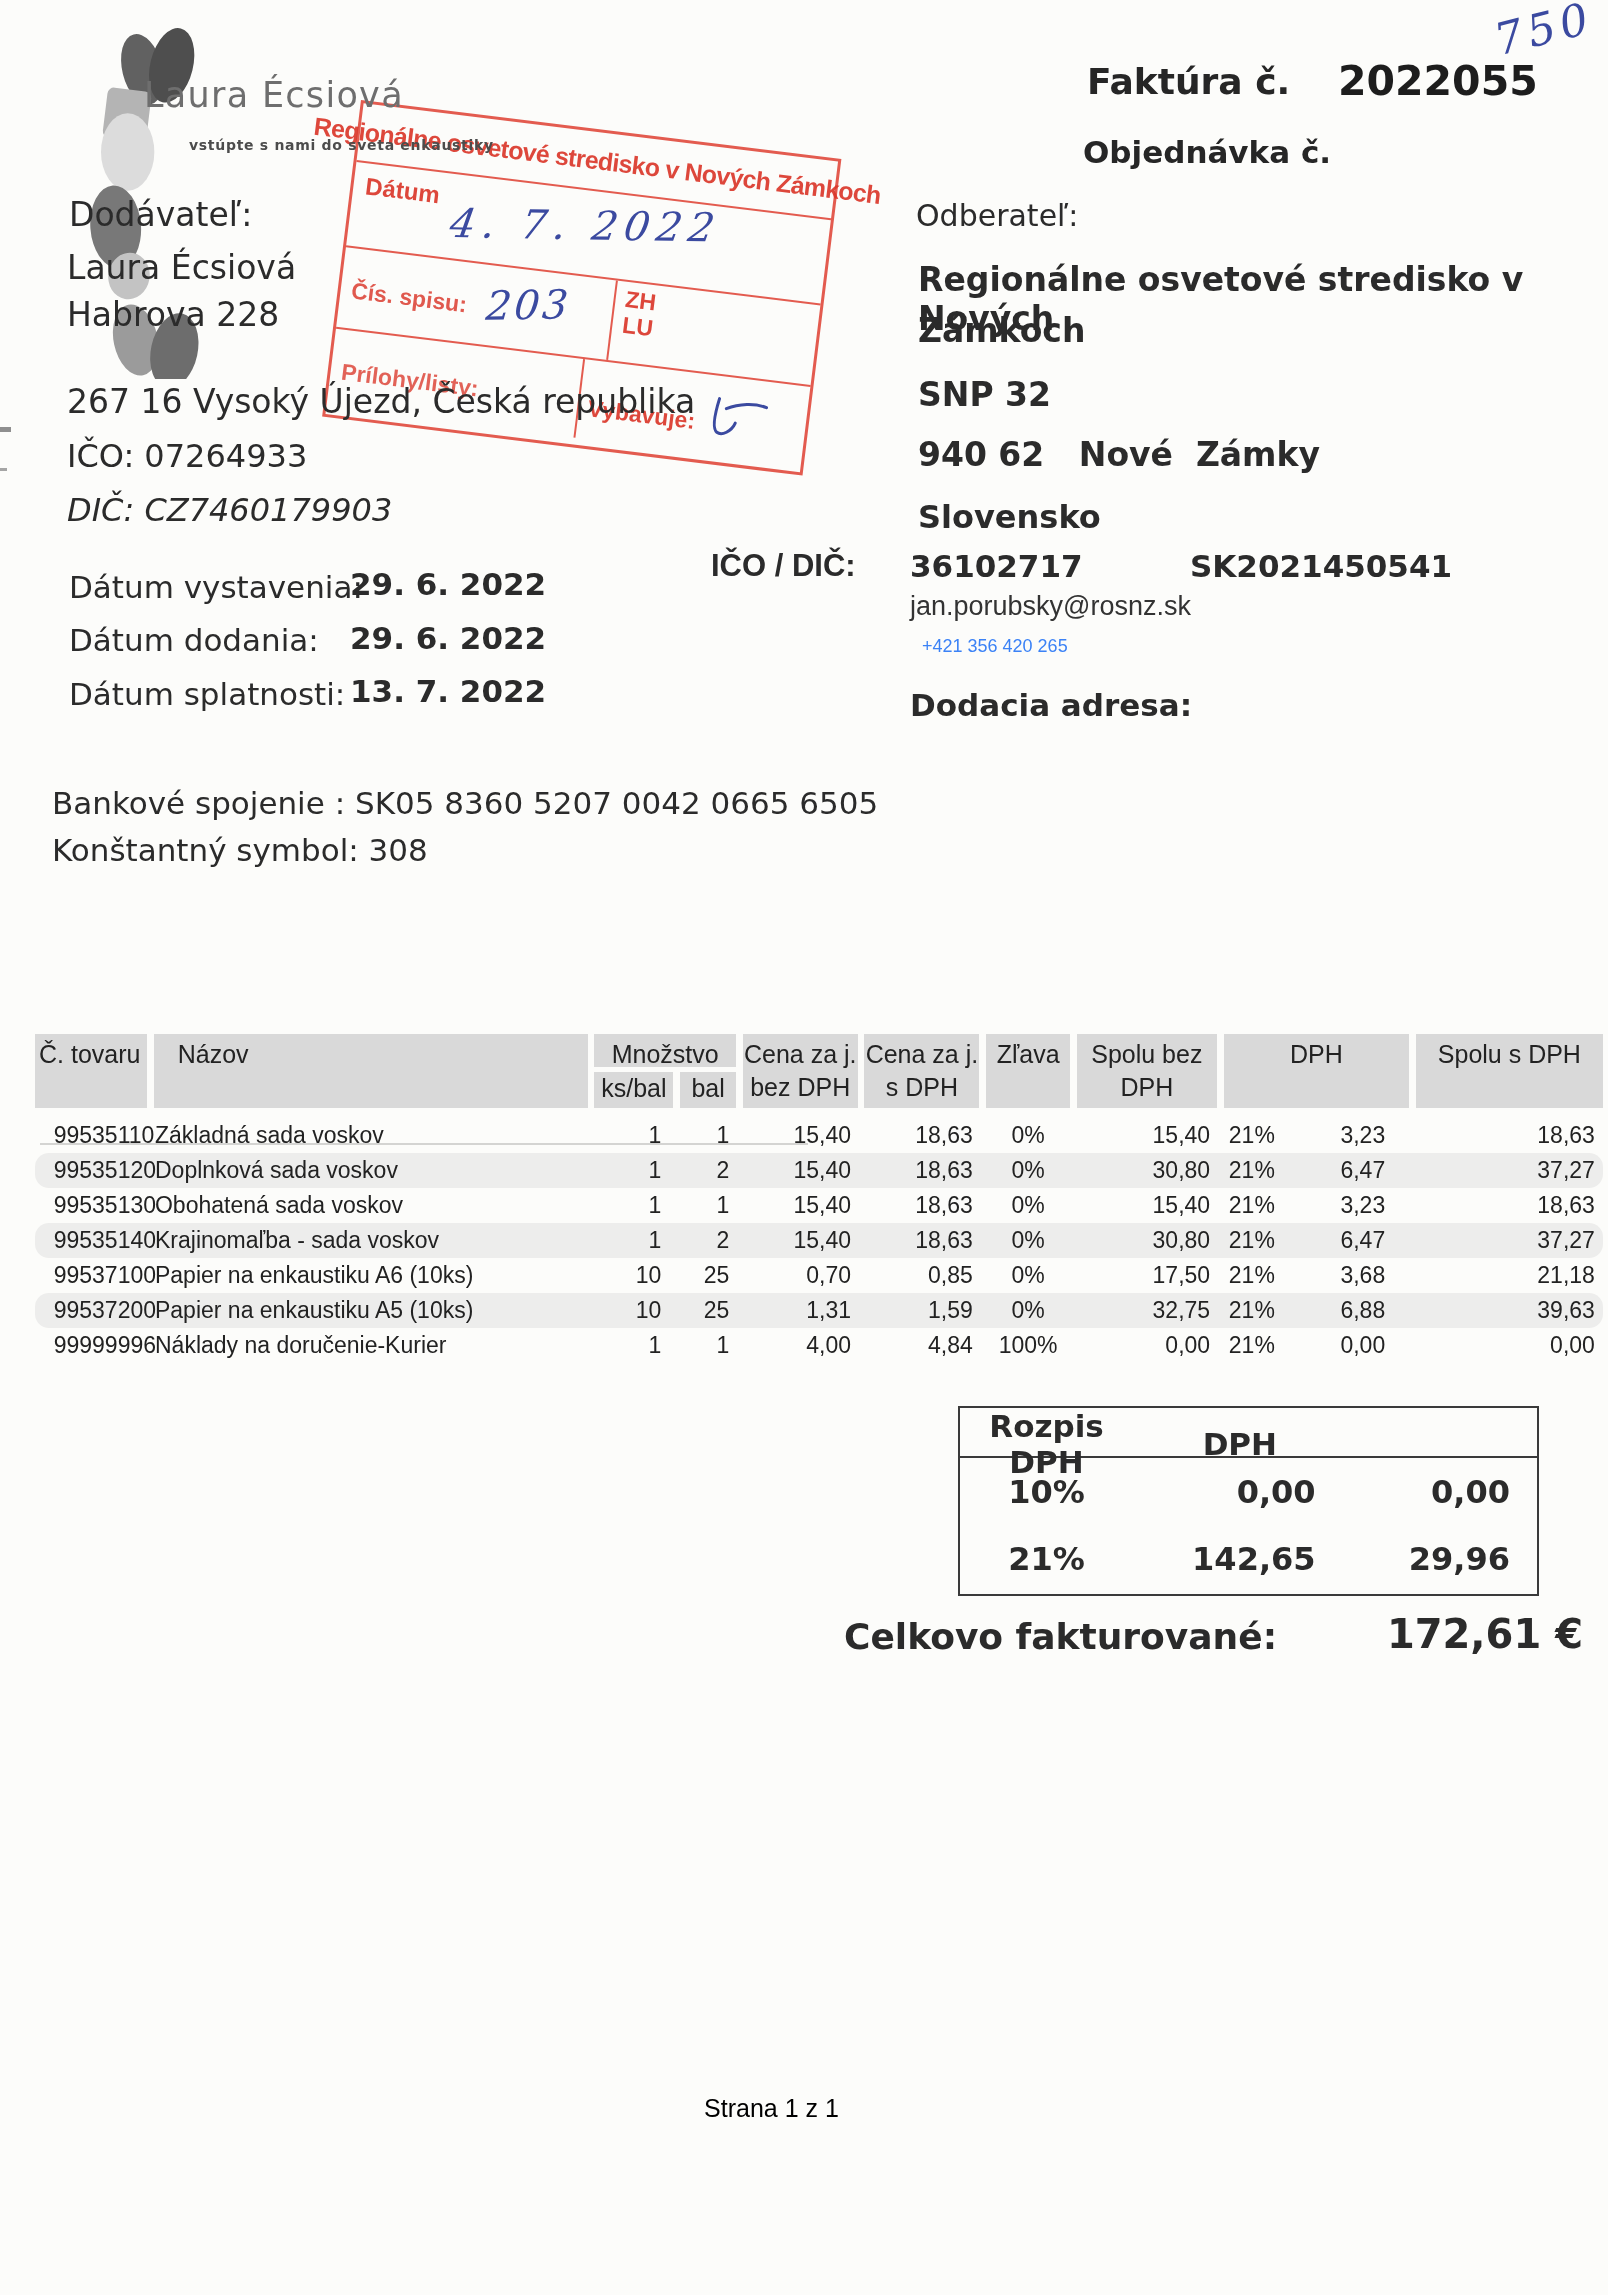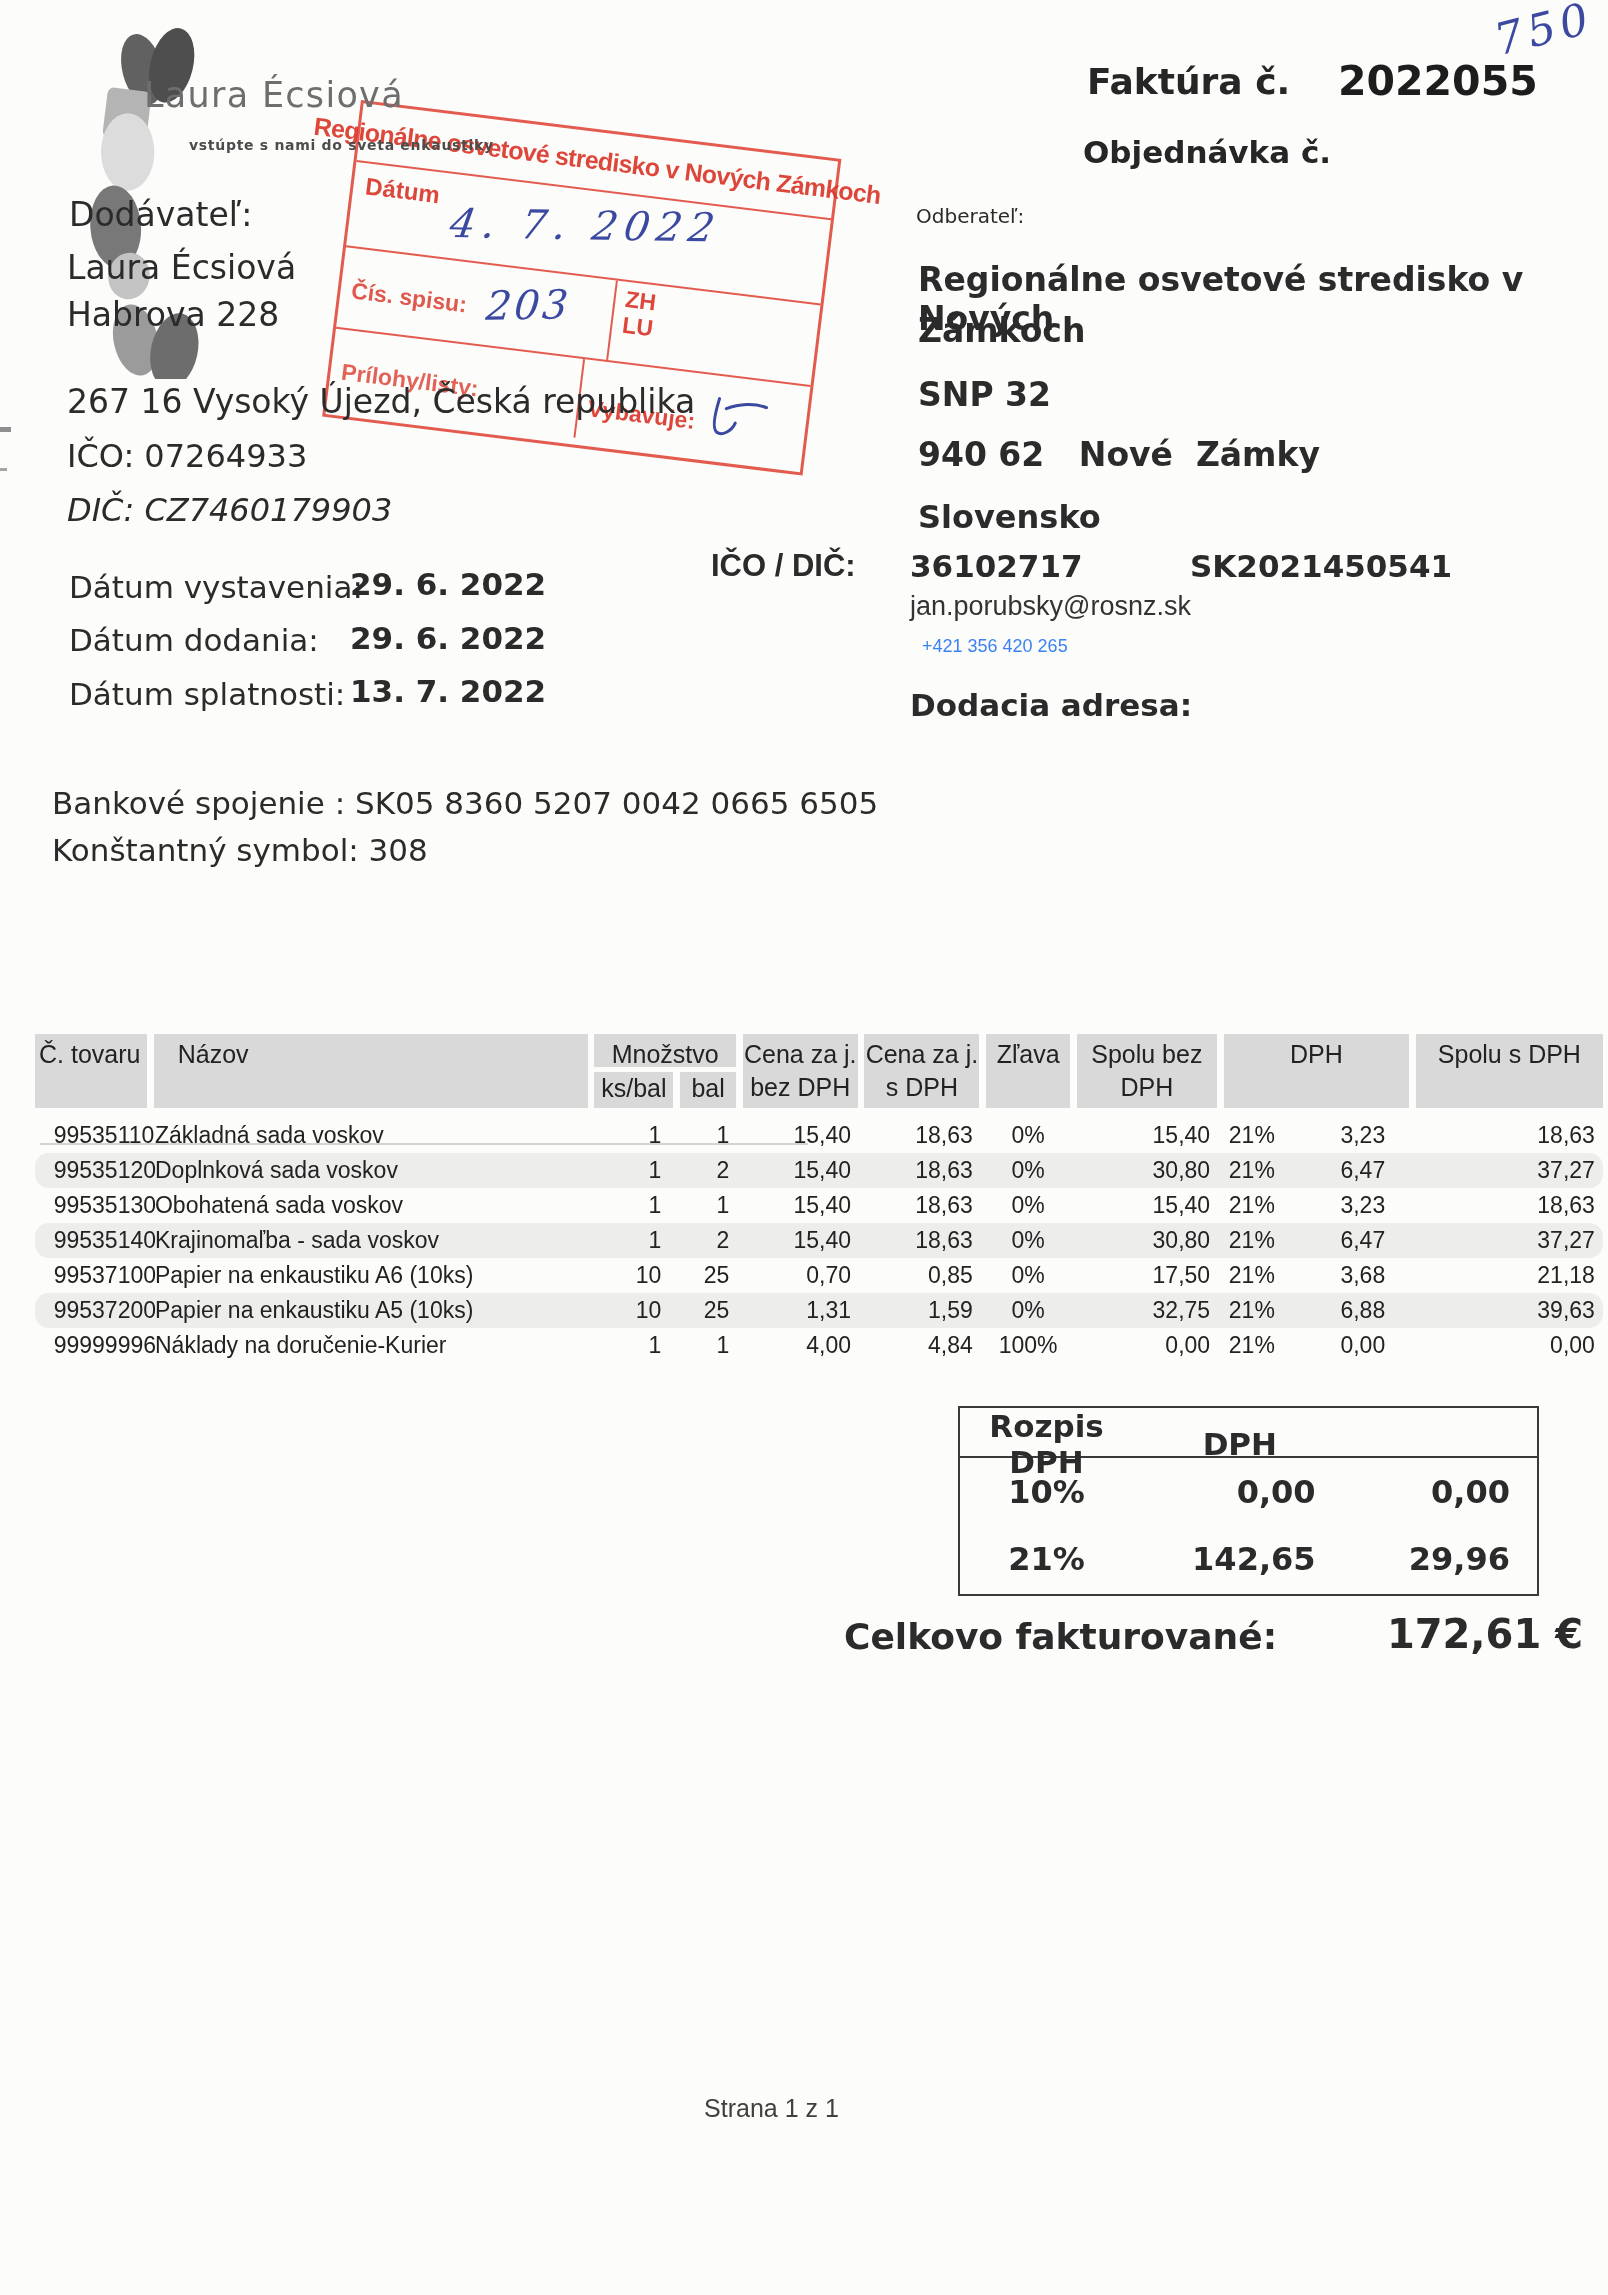--- a/index.html
+++ b/index.html
@@ -16,21 +16,21 @@
   .fakt-num{left:1338px;top:57px;font-size:41px;font-weight:bold;color:#1d1d1d;z-index:3;}
   .obj-label{left:1083px;top:134px;font-size:31px;font-weight:bold;color:#262626;z-index:3;}
   
   .sup-label{left:69px;top:195px;font-size:33px;z-index:3;}
   .sup-name{left:67px;top:248px;font-size:33px;z-index:3;}
   .sup-street{left:67px;top:295px;font-size:33px;z-index:3;}
   .sup-city{left:67px;top:382px;font-size:33px;z-index:3;}
   .sup-ico{left:67px;top:437px;font-size:32px;z-index:3;}
   .sup-dic{left:67px;top:491px;font-size:32px;font-style:italic;z-index:3;}
   
-  .cus-label{left:916px;top:204px;font-size:20px;z-index:3;}
+  .cus-label{left:916px;top:198px;font-size:30px;z-index:3;}
   .cus-name1{left:918px;top:260px;font-size:33px;font-weight:bold;z-index:3;}
   .cus-name2{left:918px;top:311px;font-size:33px;font-weight:bold;z-index:3;}
   .cus-street{left:918px;top:375px;font-size:33px;font-weight:bold;z-index:3;}
   .cus-city{left:918px;top:435px;font-size:33px;font-weight:bold;white-space:pre;z-index:3;}
   .cus-country{left:918px;top:498px;font-size:32px;font-weight:bold;z-index:3;}
   .icodic-label{left:711px;top:548px;font-size:31px;font-weight:bold;font-family:"Liberation Sans",sans-serif;z-index:3;}
   .cus-ico{left:910px;top:548px;font-size:31px;font-weight:bold;z-index:3;}
   .cus-dic{left:1190px;top:548px;font-size:31px;font-weight:bold;z-index:3;}
   .cus-email{left:910px;top:591px;font-size:27px;font-family:"Liberation Sans",sans-serif;color:#333;z-index:3;}
   .cus-phone{left:910px;top:636px;font-size:18px;font-family:"Liberation Sans",sans-serif;color:#3b82f6;z-index:3;margin-left:12px;}
@@ -96,21 +96,21 @@
   .vathead{display:grid;grid-template-columns:30% 37% 33%;height:48px;border-bottom:2px solid #3a3a3a;
            align-items:center;font-size:31px;font-weight:bold;}
   .vathead div{text-align:center;}
   .vatrow{display:grid;grid-template-columns:30% 37% 33%;height:67px;align-items:center;font-size:32px;font-weight:bold;}
   .vatrow .r1{text-align:center;}
   .vatrow .r2{text-align:right;padding-right:31px;}
   .vatrow .r3{text-align:right;padding-right:27px;}
   
   .total-label{left:844px;top:1616px;font-size:36px;font-weight:bold;z-index:3;}
   .total-value{left:1336px;top:1611px;width:247px;text-align:right;font-size:40px;font-weight:bold;z-index:3;}
-  .strana{left:0;top:2094px;width:1543px;text-align:center;font-size:25px;font-family:"Liberation Sans",sans-serif;color:#404040;z-index:3;}
+  .strana{left:0;top:2094px;width:1543px;text-align:center;font-size:25px;font-family:"Liberation Sans",sans-serif;color:#000000;z-index:3;}
   
   .speck1{left:0;top:427px;width:10.7px;height:4.7px;background:#8f8f8f;z-index:1;}
   .speck2{left:0;top:468px;width:6.7px;height:3.3px;background:#a5a5a5;z-index:1;}
   .scanline{left:40px;top:1143px;width:768px;height:2px;background:#d4d4d2;z-index:1;}
 </style>
 </head>
 <body>
 
 <div class="page">
 

